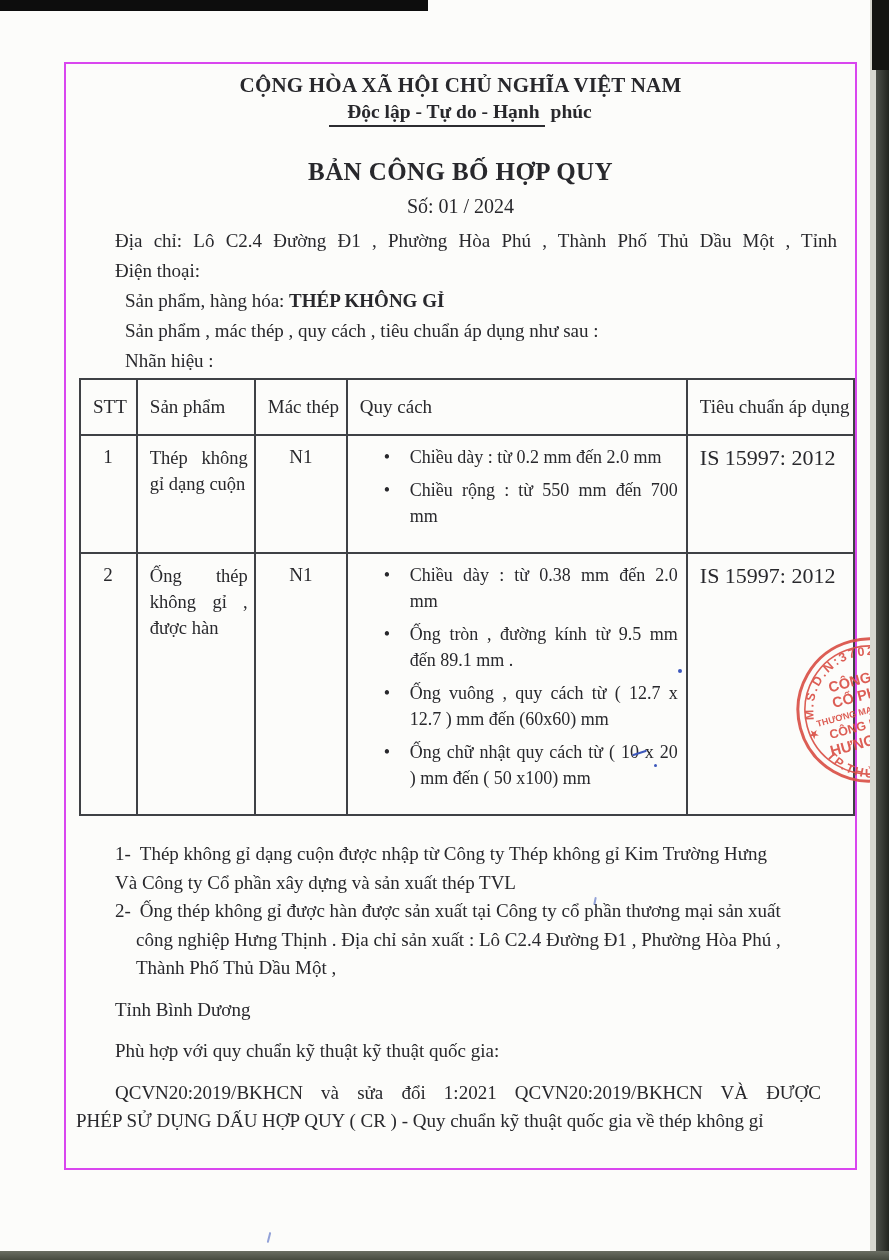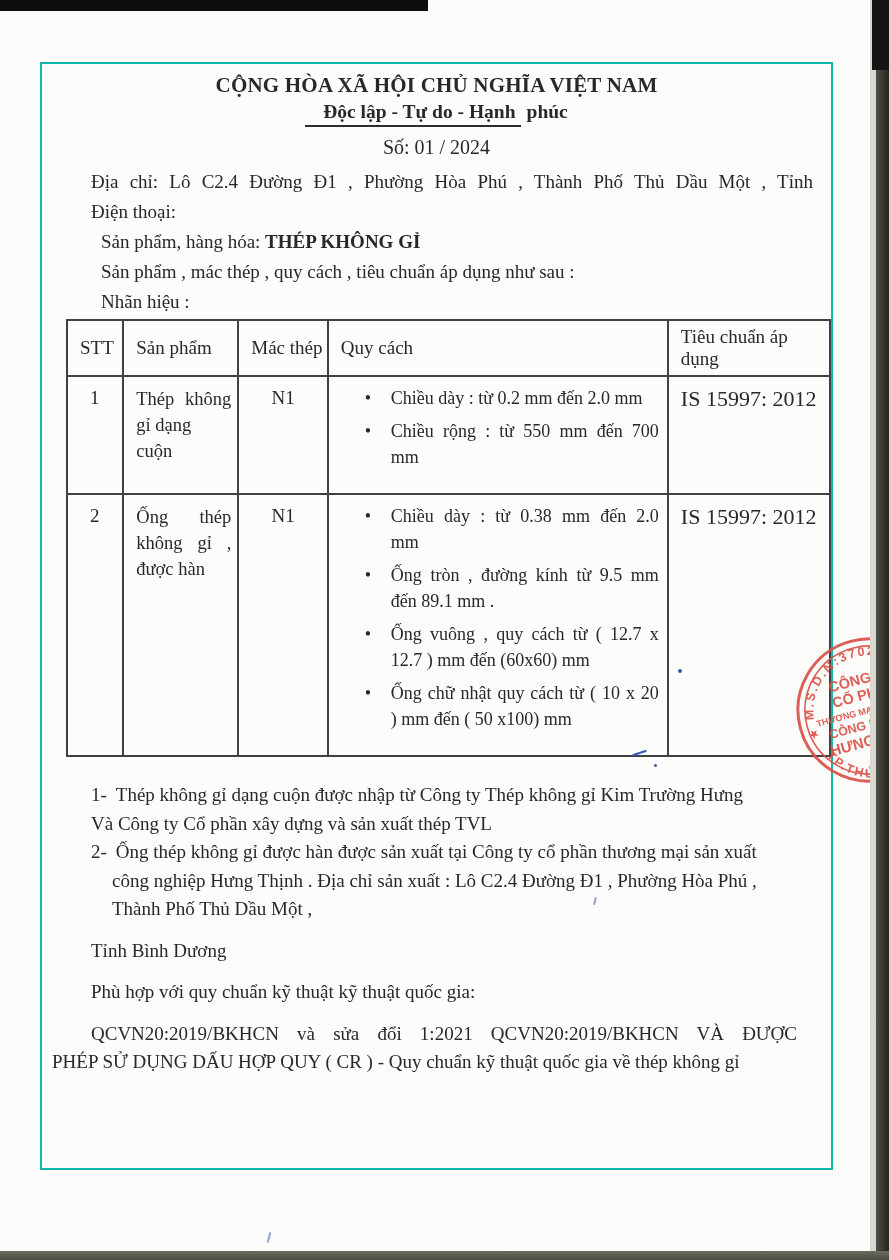--- a/index.html
+++ b/index.html
@@ -7,37 +7,37 @@
   .page{position:relative;width:889px;height:1260px;background:#fcfcfa;overflow:hidden;color:#28282c;}
 
   
   .scan-top-bar{position:absolute;left:0;top:0;width:428px;height:11px;background:#0d0d0d;z-index:9;}
   .scan-right-light{position:absolute;top:0;right:13px;width:6px;height:100%;background:#d8d8d0;z-index:9;}
   .scan-right-dark{position:absolute;top:0;right:0;width:13px;height:100%;background:linear-gradient(to right,#4d5049,#23251f);z-index:9;}
   .scan-corner-tr{position:absolute;top:0;right:0;width:17px;height:70px;background:#141512;z-index:10;}
   .scan-bottom{position:absolute;left:0;bottom:0;width:100%;height:9px;background:linear-gradient(to bottom,#6a6d62,#464a3f);z-index:9;}
 
   
-  .doc{position:absolute;left:40px;top:62px;width:789px;height:1104px;border:2px solid #14b8a6;background:transparent;}
+  .doc{position:absolute;left:64px;top:62px;width:789px;height:1104px;border:2px solid #d946ef;background:transparent;}
 
   .center{text-align:center;}
   .nat-title{margin-top:9px;font-size:21px;font-weight:bold;letter-spacing:.2px;}
   .motto{margin-top:3px;font-size:19.5px;font-weight:bold;}
   .motto-u{display:inline-block;border-bottom:2px solid #2c2c30;padding:0 5px 2px 18px;}
   .motto-t{margin-left:6px;}
   .doc-title{margin-top:31px;font-size:25px;font-weight:bold;letter-spacing:.4px;}
   .doc-num{margin-top:9px;font-size:20px;}
 
   .info{margin-top:8px;font-size:19px;line-height:30px;padding-left:49px;padding-right:18px;}
   .info .ln{min-height:30px;}
   .jlast{text-align:justify;text-align-last:justify;}
   .indent-sm{padding-left:10px;}
   .bold{font-weight:bold;}
 
-  table.spec{border-collapse:collapse;margin-left:24px;margin-top:2px;table-layout:fixed;font-size:19px;}
+  table.spec{border-collapse:collapse;margin-left:13px;margin-top:2px;table-layout:fixed;font-size:19px;}
   table.spec th,table.spec td{border:2px solid #3f4145;font-weight:normal;vertical-align:top;}
   table.spec th{height:54px;vertical-align:middle;text-align:left;padding:0 0 0 12px;}
   th.c-stt,td.stt{text-align:center;padding-left:0;}
   td.stt{padding-top:10px;}
   td.sp{padding:9px 6px 0 12px;font-size:18.5px;line-height:26px;}
   .sp-line{width:100%;}
   .spread{text-align:justify;text-align-last:justify;}
   td.mt{text-align:center;padding-top:10px;}
   td.qc{padding:4px 4px 16px 0;}
   .bullet{position:relative;margin:4px 4px 7px 62px;width:268px;font-size:18px;line-height:26px;}
@@ -69,20 +69,21 @@
   <div class="scan-right-light"></div>
   <div class="scan-right-dark"></div>
   <div class="scan-corner-tr"></div>
   <div class="scan-bottom"></div>
 
   <div class="doc">
 
     <div class="center nat-title">CỘNG HÒA XÃ HỘI CHỦ NGHĨA VIỆT NAM</div>
     <div class="center motto"><span class="motto-u">Độc lập - Tự do - Hạnh</span><span class="motto-t">phúc</span></div>
 
+    <div class="center doc-title">BẢN CÔNG BỐ HỢP QUY</div>
     <div class="center doc-num">Số: 01 / 2024</div>
 
     <div class="info">
       <div class="ln jlast">Địa chỉ: Lô C2.4 Đường Đ1 , Phường Hòa Phú , Thành Phố Thủ Dầu Một , Tỉnh</div>
       <div class="ln">Điện thoại:</div>
       <div class="ln indent-sm"><span>Sản phẩm, hàng hóa:</span> <span class="bold">THÉP KHÔNG GỈ</span></div>
       <div class="ln indent-sm">Sản phẩm , mác thép , quy cách , tiêu chuẩn áp dụng như sau :</div>
       <div class="ln indent-sm">Nhãn hiệu :</div>
     </div>
 

